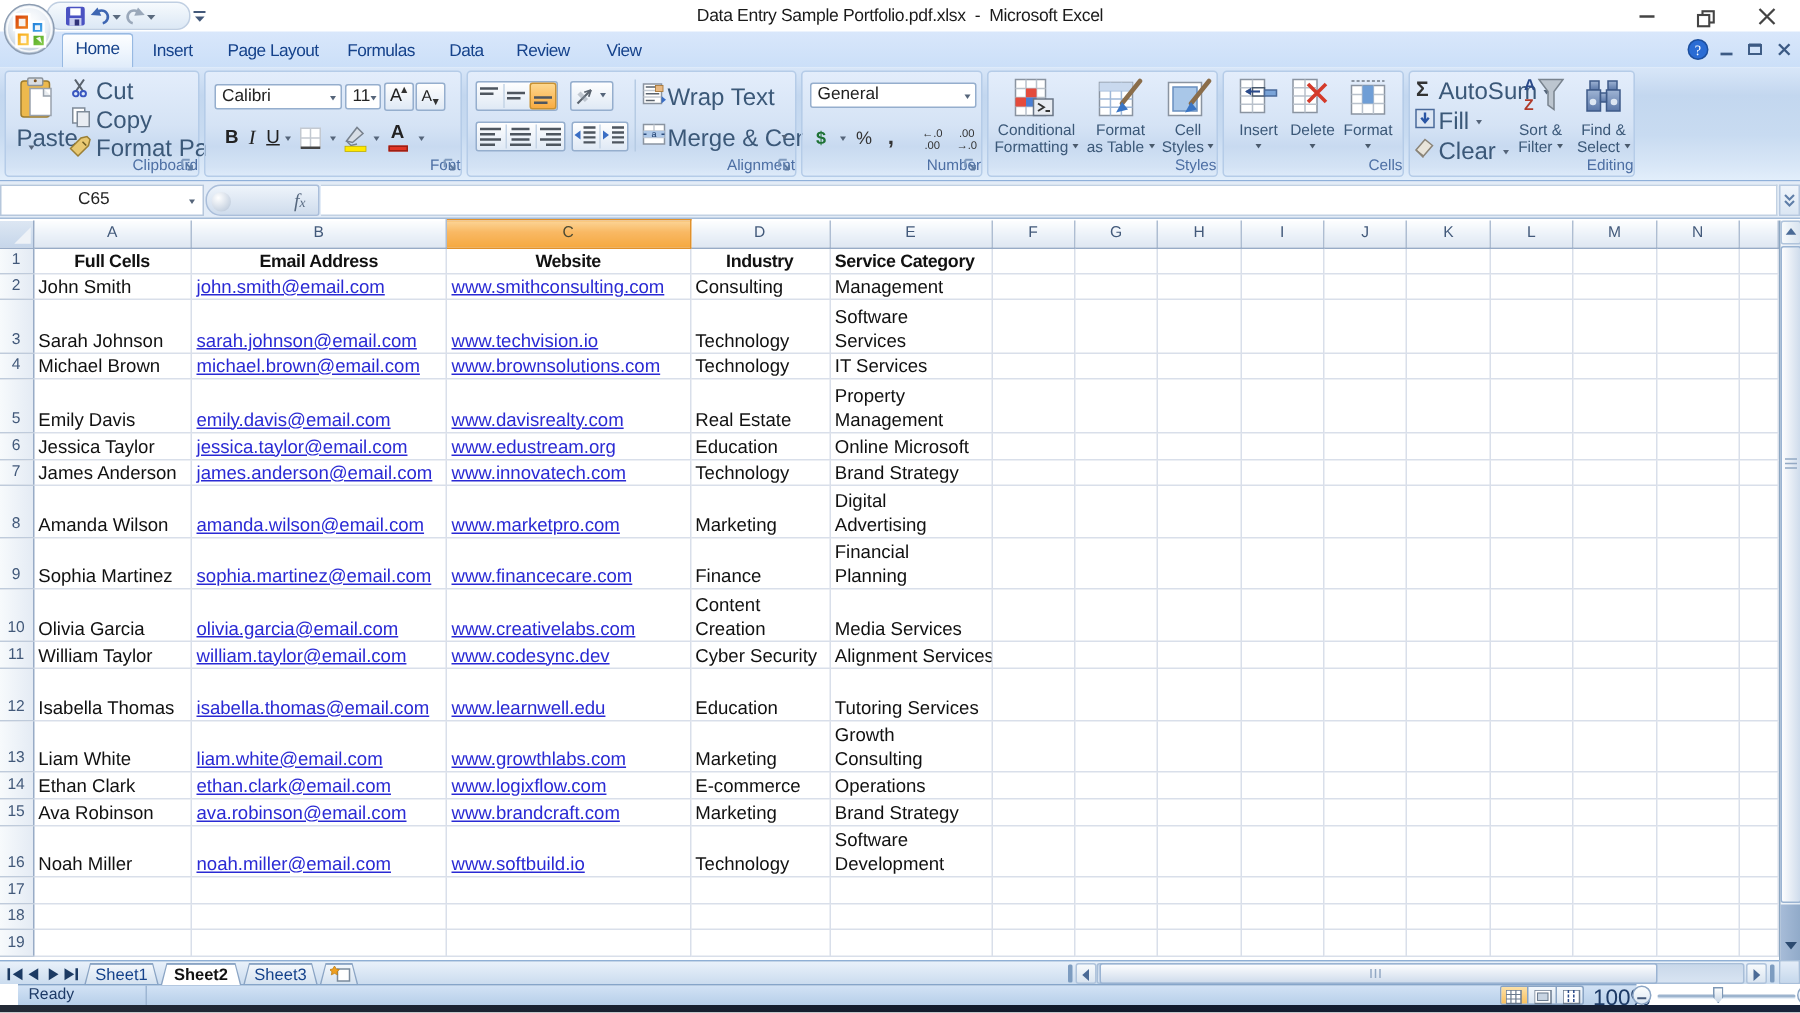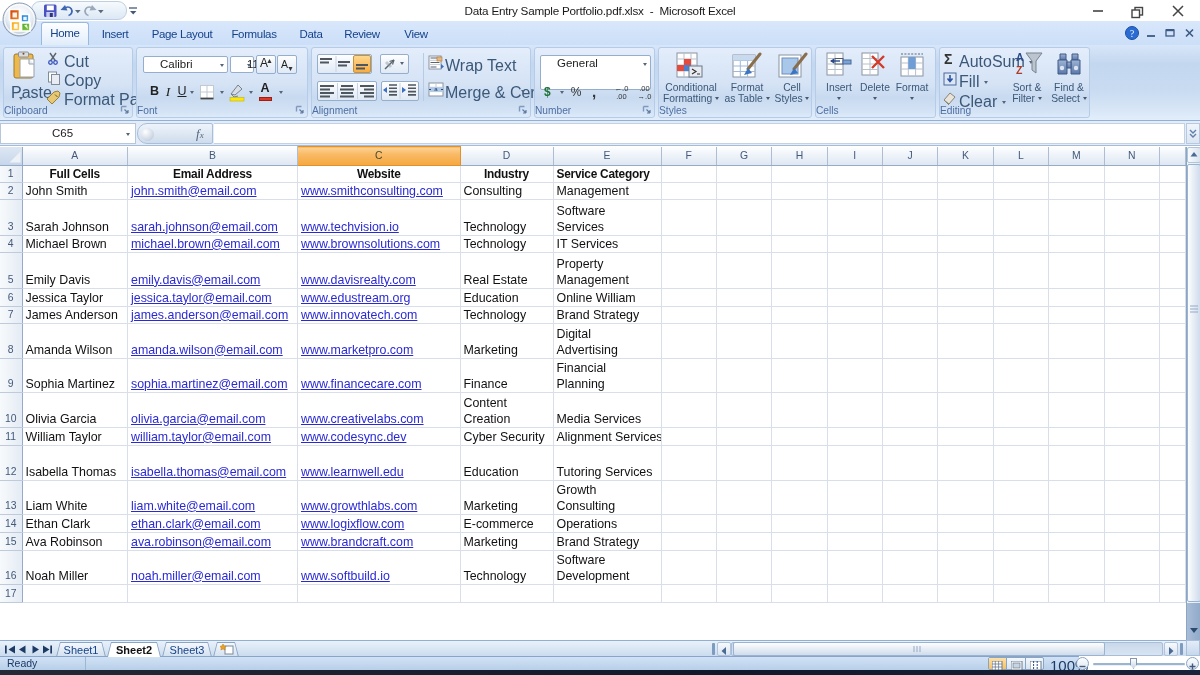--- a/index.html
+++ b/index.html
@@ -8,48 +8,48 @@
 
 #titlebar{left:0;top:0;width:1200px;height:21px;background:#fff}
 #title{left:0;top:4px;width:1200px;text-align:center;font-size:11.7px;letter-spacing:-0.22px;color:#1a1a1a}
 
 #tabrow{left:0;top:21px;width:1200px;height:24px;background:linear-gradient(#d9e7fb,#cbdff8)}
 .tab{top:24px;height:21px;font-size:11.5px;letter-spacing:-0.35px;color:#15428b;text-align:center;line-height:20px}
 #hometab{left:41px;top:22px;width:48px;height:23px;background:linear-gradient(#fdfeff,#eef5fd 55%,#e0ecfa);border:1px solid #97b9e2;border-bottom:none;border-radius:3px 3px 0 0;font-size:11.5px;letter-spacing:-0.35px;color:#15428b;text-align:center;line-height:21px}
 
 #ribbon{left:0;top:45px;width:1200px;height:76px;background:linear-gradient(#d8e6f8,#c3d7ef 25%,#c8dbf1 60%,#d9e7f7 88%,#e2eefb);border-bottom:1px solid #8fb0d9}
 .group{top:2px;height:71px;border:1px solid #b5cce8;border-radius:3px;background:linear-gradient(#e3edfb,#d5e3f5 52%,#c8daf0 72%,#d4e3f5 92%,#ddeaf9)}
-.glabel{position:absolute;bottom:0px;left:0;width:100%;text-align:left;font-size:10.2px;color:#4d6fa4;height:12px}
+.glabel{position:absolute;bottom:0px;left:0;width:100%;text-align:right;font-size:10.2px;color:#4d6fa4;height:12px}
 .launcher{position:absolute;bottom:2px;right:2px;width:10px;height:10px}
 .smalltxt{font-size:16px;color:#3b5878;white-space:nowrap}
 .biglabel{font-size:10.3px;color:#3b5878;text-align:center;line-height:10.5px}
 .dd{display:inline-block;width:0;height:0;border-left:2.7px solid transparent;border-right:2.7px solid transparent;border-top:3.2px solid #55657a;vertical-align:middle}
 .btnbox{border:1px solid #95aecd;border-radius:2px;background:linear-gradient(#fefefe,#dfe9f5)}
-.combo{border:1px solid #95aecd;border-radius:2px;background:#fff;font-size:11.5px;color:#222;padding-left:16px}
+.combo{border:1px solid #95aecd;border-radius:2px;background:#fff;font-size:11.5px;color:#222;padding-left:4px}
 
 #fbar{left:0;top:121px;width:1200px;height:25px;background:#e3ecf7;border-bottom:1px solid #a5bcd8}
 #namebox{left:0;top:2px;width:136px;height:21px;background:#fff;border:1px solid #b6c7dc;font-size:11.5px;color:#222}
 #fxpill{left:137px;top:2px;width:76px;height:21px;background:linear-gradient(#eef4fb,#cfdcec);border:1px solid #aabeda;border-radius:10px 2px 2px 10px}
 #ffield{left:214px;top:2px;width:971px;height:21px;background:#fff;border:1px solid #c2d1e3;border-left:none}
 #fexpand{left:1186px;top:2px;width:14px;height:21px;background:linear-gradient(#f0f5fb,#dbe6f3);border:1px solid #b7c9e0}
 
 #gridwrap{left:0;top:146px;width:1186px;height:494px;overflow:hidden;background:#fff}
 table{border-collapse:collapse;table-layout:fixed;width:1186px}
 td{border-right:1px solid #d9dfea;border-bottom:1px solid #d9dfea;font-size:12.4px;color:#111;vertical-align:bottom;padding:0 3px 0 3px;overflow:hidden;white-space:nowrap;line-height:16px}
 td.hd{background:linear-gradient(#fdfeff,#ebf1f8 55%,#dfe7f2);border-right:1px solid #aebdd2;border-bottom:1px solid #98abc6;color:#42597a;font-size:10.4px;text-align:center;vertical-align:middle;padding:0;line-height:17px}
 td.hdc{background:linear-gradient(#fcd395,#f9b964 40%,#f5a83f);border:1px solid #e0912c;color:#4c4a33}
 td.rh{background:linear-gradient(90deg,#f7fafc,#e4ebf4);border-right:1px solid #98abc6;border-bottom:1px solid #bfcbdb;color:#42597a;font-size:10.4px;text-align:center;vertical-align:bottom;padding:0;line-height:15.5px}
 td.corner{background:linear-gradient(#dde7f3,#c6d6ea);border-right:1px solid #98abc6;border-bottom:1px solid #98abc6;position:relative}
 td.b{font-weight:bold;text-align:center;font-size:11.9px;letter-spacing:-0.25px}
 td a{color:#2a2ad4;text-decoration:underline}
 .wrap2{white-space:normal}
 
 #vscroll{left:1186px;top:147px;width:14px;height:493px;background:linear-gradient(90deg,#f2f6fa,#e0e9f3);border-left:1px solid #8ba6c1}
 #tabbar{left:0;top:640px;width:1186px;height:16px;background:linear-gradient(#e9f1fa,#cbdcef);border-top:1px solid #8fafd4}
-#status{left:0;top:656px;width:1079px;height:14px;background:linear-gradient(#d2e2f5,#b7cfe9);border-top:1px solid #86a5c9}
+#status{left:12px;top:656px;width:1079px;height:14px;background:linear-gradient(#d2e2f5,#b7cfe9);border-top:1px solid #86a5c9}
 #darkstrip{left:0;top:670px;width:1200px;height:5px;background:linear-gradient(90deg,#232a36,#10192a 60%,#18233a)}
 .sheettab{top:1px;height:15px;font-size:11px;color:#15428b;text-align:center}
 </style></head><body>
 <div class="abs" id="titlebar"></div>
 <div class="abs" id="title">Data Entry Sample Portfolio.pdf.xlsx&nbsp; -&nbsp; Microsoft Excel</div>
 
 <svg class="abs" style="left:1085px;top:3px" width="105" height="16" viewBox="0 0 105 16">
 <line x1="8" y1="8" x2="18" y2="8" stroke="#444" stroke-width="1.6"></line>
 <rect x="50" y="4.5" width="7.5" height="7.5" fill="#fff" stroke="#444" stroke-width="1.4"></rect>
 <rect x="47" y="7" width="7.5" height="7.5" fill="#fff" stroke="#444" stroke-width="1.4"></rect>
@@ -260,21 +260,21 @@
 <div class="smalltxt" style="position:absolute;left:133px;top:36px">Merge &amp; Center</div>
 <div class="dd" style="position:absolute;left:209px;top:42px"></div>
 <div class="glabel">Alignment</div>
 <svg class="launcher" viewBox="0 0 10 10">
       <path d="M1.5 1.5 v5 M1.5 1.5 h5" stroke="#7e99bd" stroke-width="1.4" fill="none"></path>
       <path d="M4.5 4.5 L8 8 M8 8 v-3 M8 8 h-3" stroke="#5e7ba2" stroke-width="1.2" fill="none"></path>
     </svg>
 </div>
 
 <div class="abs group" style="left:534px;top:47px;width:121px">
-<div class="combo" style="position:absolute;left:5px;top:7px;width:111px;height:35px;line-height:15px">General<span class="dd" style="position:absolute;right:3px;top:7px"></span></div>
+<div class="combo" style="position:absolute;left:5px;top:7px;width:111px;height:17px;line-height:15px">General<span class="dd" style="position:absolute;right:3px;top:7px"></span></div>
 <div style="position:absolute;left:5px;top:36px;width:26px;height:18px;font-size:12px;font-weight:bold;color:#1e7235;text-align:left;padding-left:4px;line-height:17px">$<span class="dd" style="position:absolute;right:2px;top:7px"></span></div>
 <div style="position:absolute;left:32px;top:36px;width:18px;height:18px;font-size:12px;color:#333;text-align:center;line-height:17px">%</div>
 <div style="position:absolute;left:51px;top:36px;width:16px;height:18px;font-size:15px;font-weight:bold;color:#333;text-align:center;line-height:15px">,</div>
 <div style="position:absolute;left:76px;top:37px;width:21px;height:15px;font-size:7.5px;color:#333;text-align:center;line-height:8px">←.0<br>.00</div>
 <div style="position:absolute;left:99px;top:37px;width:21px;height:15px;font-size:7.5px;color:#333;text-align:center;line-height:8px">.00<br>→.0</div>
 <div class="glabel">Number</div>
 <svg class="launcher" viewBox="0 0 10 10">
       <path d="M1.5 1.5 v5 M1.5 1.5 h5" stroke="#7e99bd" stroke-width="1.4" fill="none"></path>
       <path d="M4.5 4.5 L8 8 M8 8 v-3 M8 8 h-3" stroke="#5e7ba2" stroke-width="1.2" fill="none"></path>
     </svg>
@@ -505,21 +505,21 @@
           <td></td>
           <td></td>
           <td></td>
         </tr>
 <tr style="height:18px">
           <td class="rh">6</td>
           <td>Jessica Taylor</td>
           <td><a>jessica.taylor@email.com</a></td>
           <td><a>www.edustream.org</a></td>
           <td>Education</td>
-          <td>Online William</td>
+          <td>Online Microsoft</td>
           <td></td>
           <td></td>
           <td></td>
           <td></td>
           <td></td>
           <td></td>
           <td></td>
           <td></td>
           <td></td>
           <td></td>
@@ -699,20 +699,56 @@
           <td></td>
           <td></td>
           <td></td>
           <td></td>
           <td></td>
           <td></td>
           <td></td>
         </tr>
 <tr style="height:18px">
           <td class="rh">17</td>
+          <td></td>
+          <td></td>
+          <td></td>
+          <td></td>
+          <td></td>
+          <td></td>
+          <td></td>
+          <td></td>
+          <td></td>
+          <td></td>
+          <td></td>
+          <td></td>
+          <td></td>
+          <td></td>
+          <td></td>
+        </tr>
+<tr style="height:17px">
+          <td class="rh">18</td>
+          <td></td>
+          <td></td>
+          <td></td>
+          <td></td>
+          <td></td>
+          <td></td>
+          <td></td>
+          <td></td>
+          <td></td>
+          <td></td>
+          <td></td>
+          <td></td>
+          <td></td>
+          <td></td>
+          <td></td>
+        </tr>
+<tr style="height:18px">
+          <td class="rh">19</td>
           <td></td>
           <td></td>
           <td></td>
           <td></td>
           <td></td>
           <td></td>
           <td></td>
           <td></td>
           <td></td>
           <td></td>

